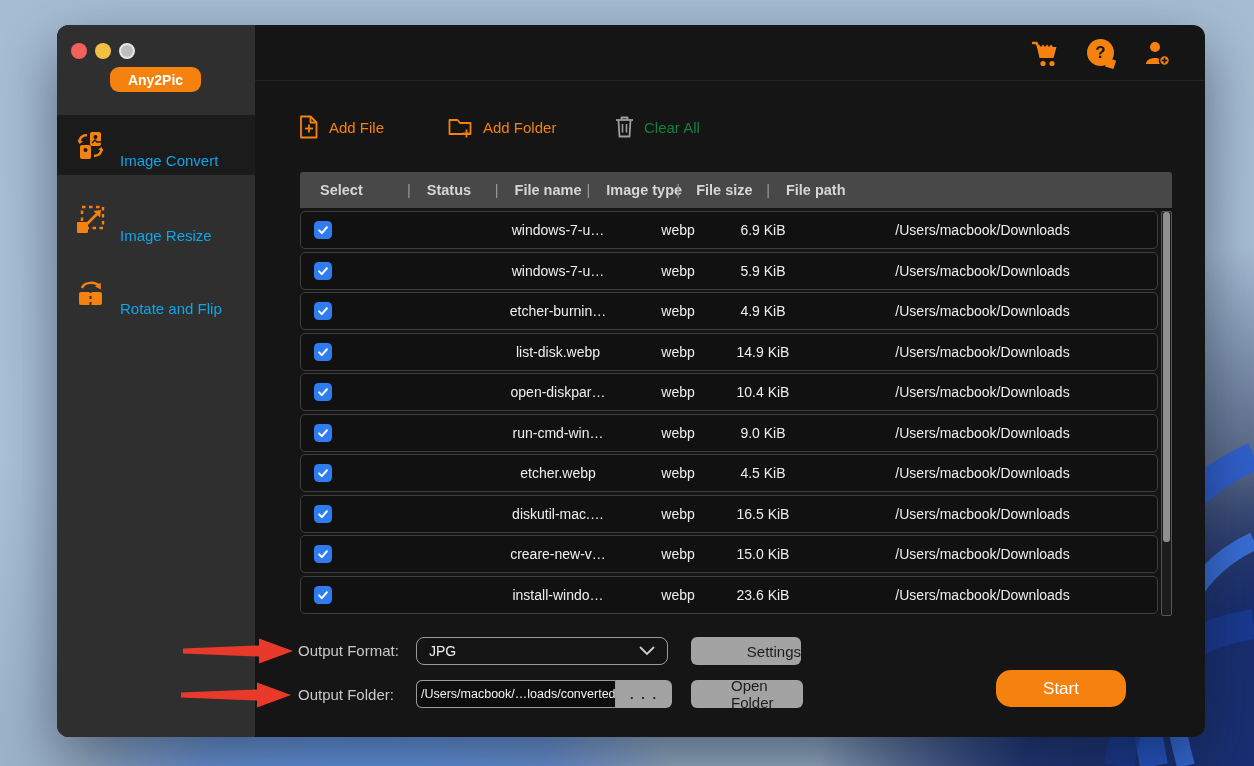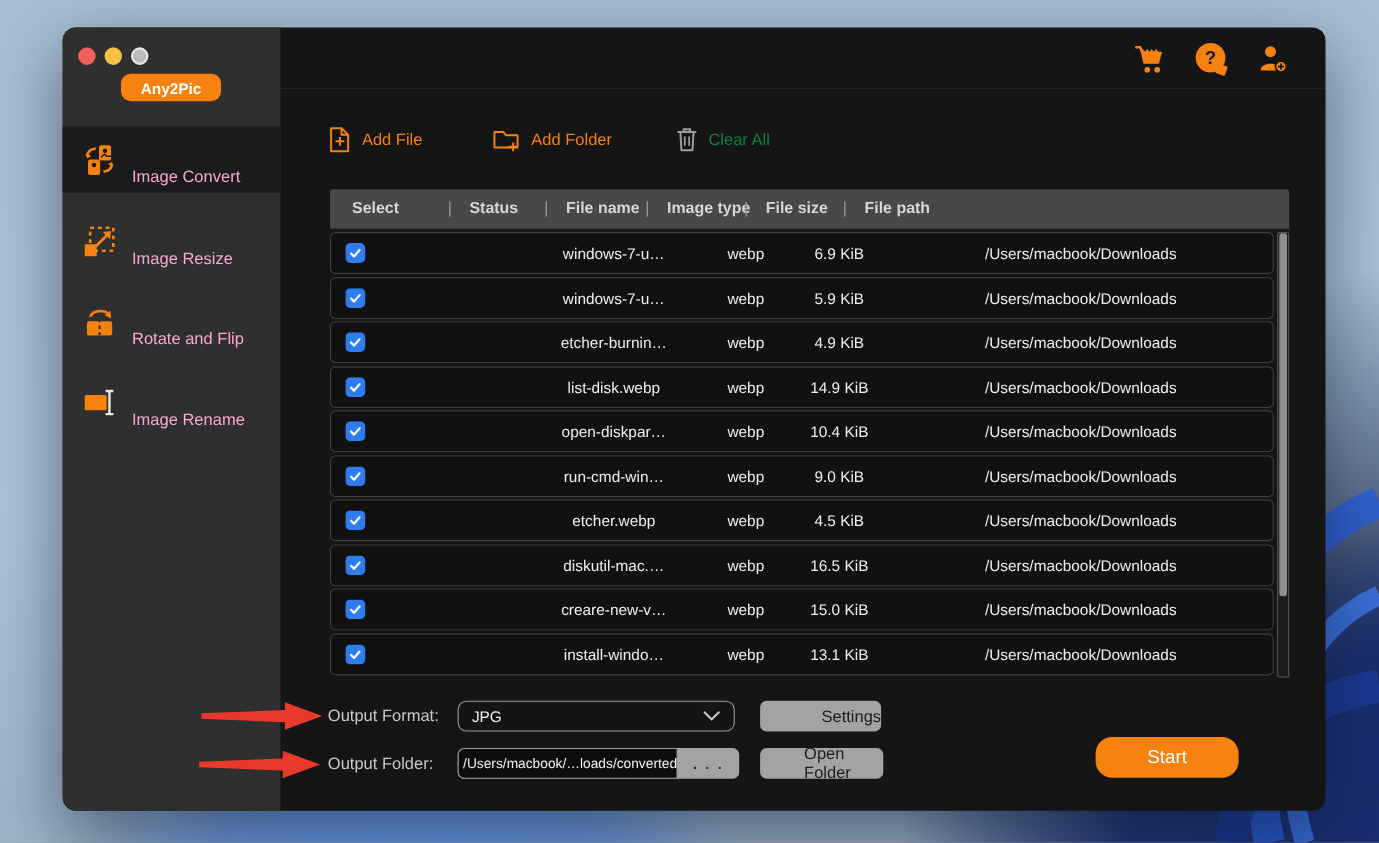--- a/index.html
+++ b/index.html
@@ -33,21 +33,21 @@
   .light { width:16px; height:16px; border-radius:50%; }
   .light.red { background:#f2605a; }
   .light.yellow { background:#f3c043; }
   .light.gray { background:#bdbdbd; border:2px solid #e6e6e6; }
   .badge {
     position:absolute; left:53px; top:42px; width:91px; height:25px; z-index:3;
     background:#f5820e; border-radius:9px; color:#fff; font-size:14px; font-weight:bold;
     display:flex; align-items:center; justify-content:center;
   }
   .nav-item { position:absolute; left:0; width:100%; display:flex; align-items:center; gap:13px; padding-left:18px; cursor:pointer; }
-  .nav-item .label { color:#f9a8d4; font-size:15px;margin-top:30px; }
+  .nav-item .label { color:#0ea5e9; font-size:15px;margin-top:30px; }
   .nav-item.active { background:#1b1b1b; }
 
   
   .titlebar-icons { position:absolute; top:14px; right:32px; display:flex; gap:26px; align-items:center; }
   .tb-icon { width:30px; height:30px; position:relative; cursor:pointer; }
   .help-bubble { position:relative; width:27px; height:27px; background:#f5820e; border-radius:50%; }
   .help-bubble .tail { position:absolute; right:-1px; bottom:-2px; width:9px; height:9px; background:#f5820e; transform:rotate(18deg); border-radius:1px; }
   .help-bubble .glyph { position:absolute; inset:0; display:flex; align-items:center; justify-content:center; color:#161616; font-weight:bold; font-size:17px; }
 
   .toolbar-btn { position:absolute; top:88px; display:flex; align-items:center; gap:9px; cursor:pointer; height:28px; }
@@ -165,29 +165,20 @@
     <div class="nav-item" style="top:243px; height:50px;">
       <svg width="32" height="32" viewBox="0 0 32 32">
         <rect x="4" y="15" width="23" height="13" rx="2" fill="#f5820e"></rect>
         <line x1="15.5" y1="13" x2="15.5" y2="30" stroke="#2f2f2f" stroke-width="2" stroke-dasharray="3 3"></line>
         <path d="M7,11 C9,5 20,4 24,9" stroke="#f5820e" stroke-width="2.4" fill="none"></path>
         <path d="M26,12.5 l-0.5,-7 l-5.5,4 z" fill="#f5820e"></path>
       </svg>
       <span class="label">Rotate and Flip</span>
     </div>
 
-    <div class="nav-item" style="top:316px; height:50px;">
-      <svg width="32" height="32" viewBox="0 0 32 32">
-        <rect x="2" y="9" width="20" height="14" rx="1.5" fill="#f5820e"></rect>
-        <line x1="24.5" y1="6" x2="24.5" y2="26" stroke="#e8e8e8" stroke-width="2.2"></line>
-        <line x1="21" y1="5.5" x2="28" y2="5.5" stroke="#e8e8e8" stroke-width="2.2"></line>
-        <line x1="21" y1="26.5" x2="28" y2="26.5" stroke="#e8e8e8" stroke-width="2.2"></line>
-      </svg>
-      <span class="label">Image Rename</span>
-    </div>
   </div>
 
   <div class="titlebar-icons">
     <div class="tb-icon">
       <svg width="30" height="30" viewBox="0 0 30 30">
         <path d="M2,4 h3.5 l2,4.5" stroke="#f5820e" stroke-width="2.4" fill="none" stroke-linecap="round"></path>
         <path d="M6,8 l2,-2.5 l2,2.5 l2,-2.5 l2,2.5 l2,-2.5 l2,2.5 l2,-2.5 l2,2.5 h3.5 l-3,11 h-14 z" fill="#f5820e"></path>
         <circle cx="12" cy="24.5" r="2.6" fill="#f5820e"></circle>
         <circle cx="21" cy="24.5" r="2.6" fill="#f5820e"></circle>
       </svg>
@@ -391,21 +382,21 @@
     <div class="cell" style="text-align:left;">
       <div class="checkbox">
         <svg width="14" height="14" viewBox="0 0 18 18">
           <polyline points="4,9.5 7.5,13 14,5.5" fill="none" stroke="#ffffff" stroke-width="2.6" stroke-linecap="round" stroke-linejoin="round"></polyline>
         </svg>
       </div>
     </div>
     <div class="cell"></div>
     <div class="cell">install-windo…</div>
     <div class="cell">webp</div>
-    <div class="cell">13.1 KiB</div>
+    <div class="cell">23.6 KiB</div>
     <div class="cell">/Users/macbook/Downloads</div>
   </div>
 </div>
     <div class="scrollbar">
       <div class="scroll-thumb"></div>
     </div>
   </div>
 
   <span class="flabel" style="top:617px;">Output Format:</span>
   <div class="dropdown">

